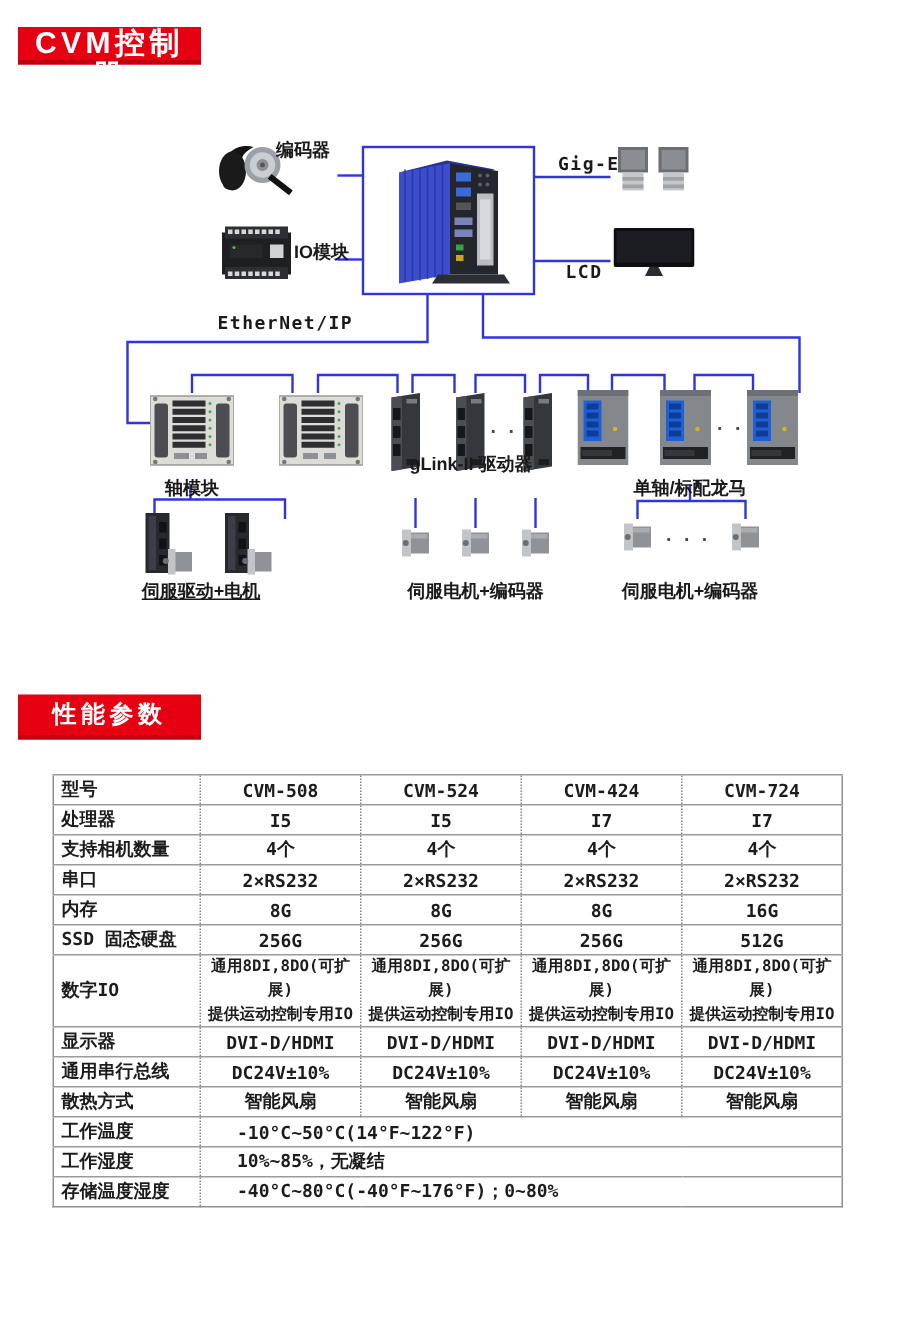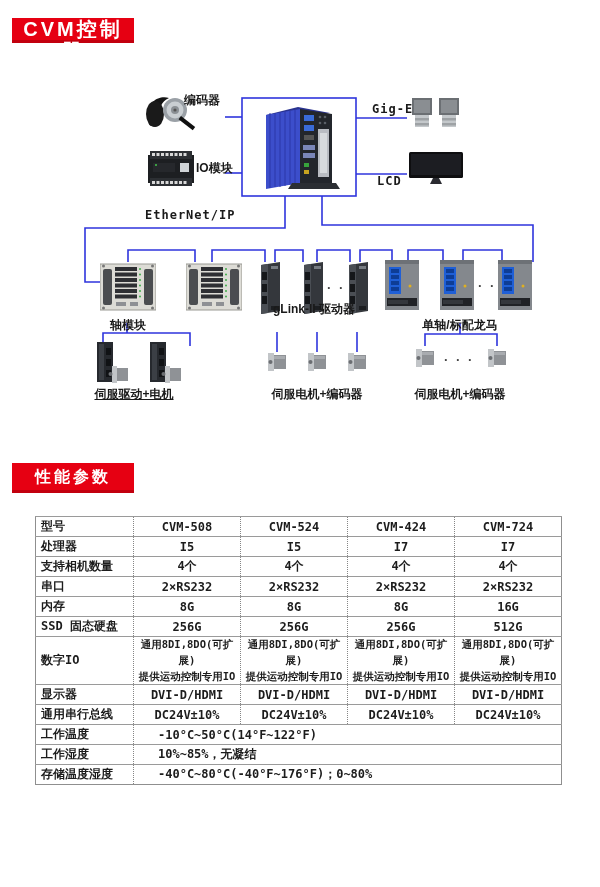--- a/index.html
+++ b/index.html
@@ -483,20 +483,27 @@
           <td class="val">DVI-D/HDMI</td>
         </tr>
         <tr>
           <td>通用串行总线</td>
           <td class="val">DC24V±10%</td>
           <td class="val">DC24V±10%</td>
           <td class="val">DC24V±10%</td>
           <td class="val">DC24V±10%</td>
         </tr>
         <tr>
+          <td>散热方式</td>
+          <td class="val">智能风扇</td>
+          <td class="val">智能风扇</td>
+          <td class="val">智能风扇</td>
+          <td class="val">智能风扇</td>
+        </tr>
+        <tr>
           <td>工作温度</td>
           <td class="val span-val" colspan="4">-10°C~50°C(14°F~122°F)</td>
         </tr>
         <tr>
           <td>工作湿度</td>
           <td class="val span-val" colspan="4">10%~85%，无凝结</td>
         </tr>
         <tr>
           <td>存储温度湿度</td>
           <td class="val span-val" colspan="4">-40°C~80°C(-40°F~176°F)；0~80%</td>

